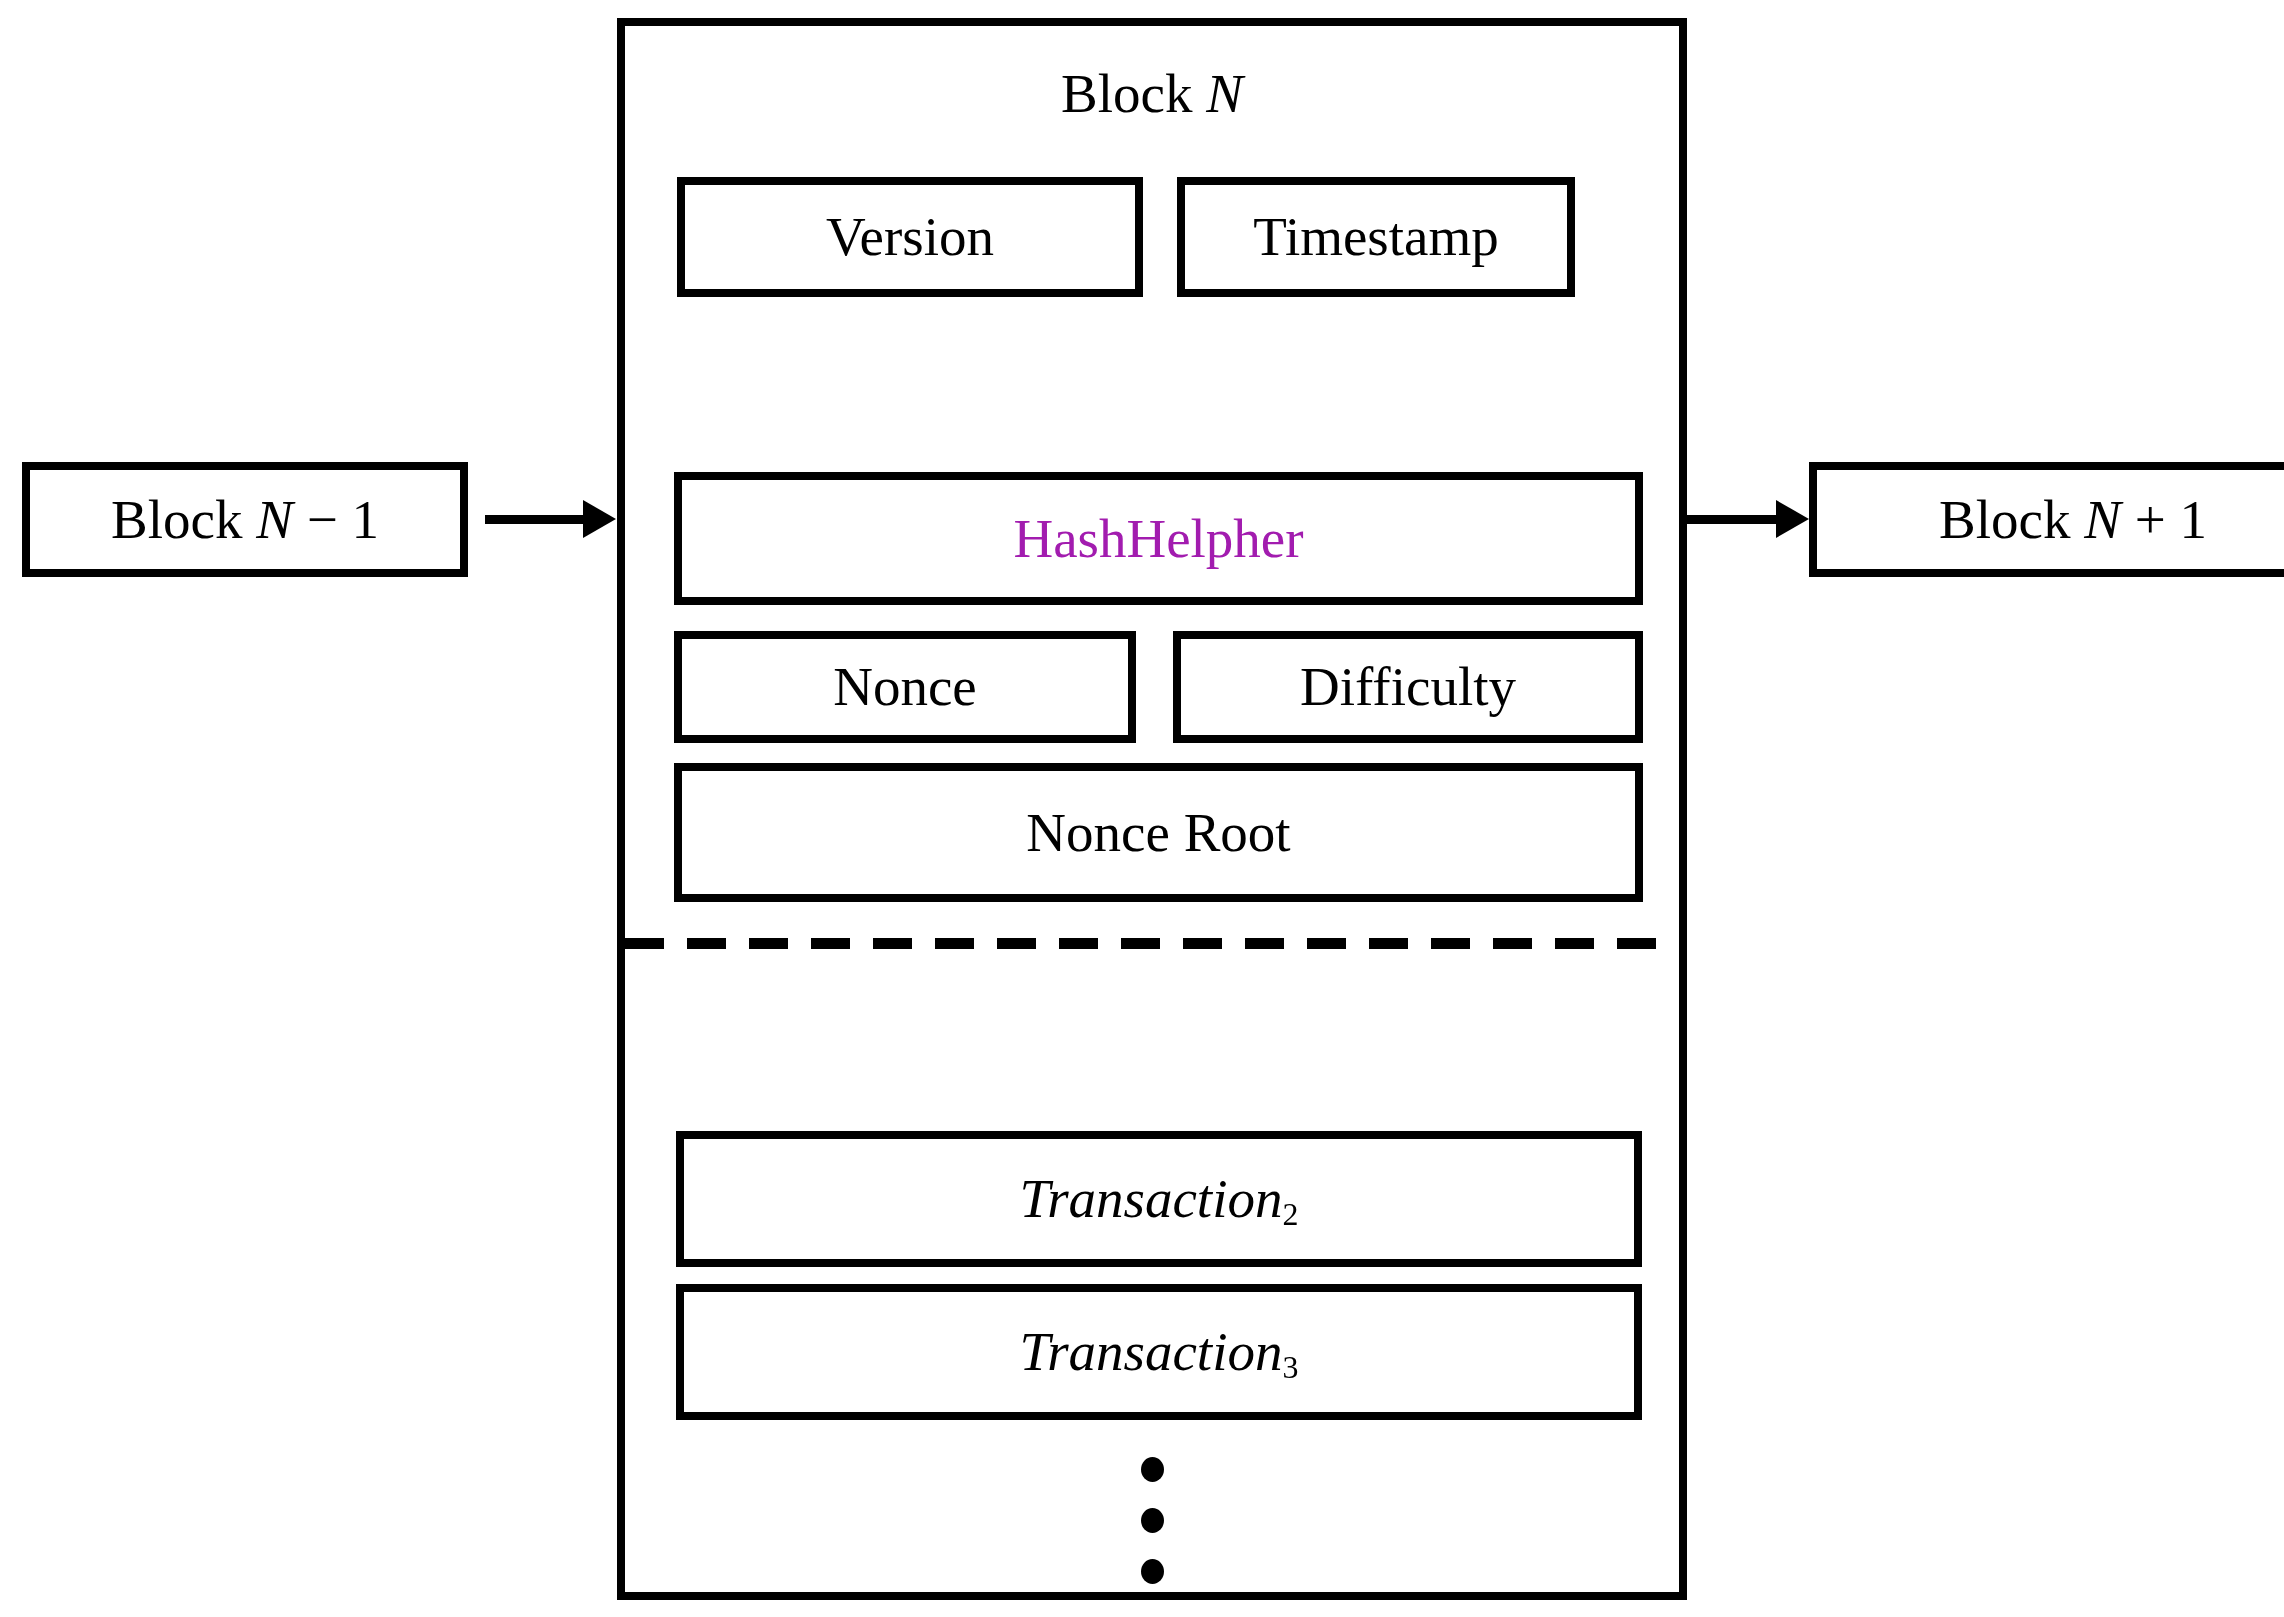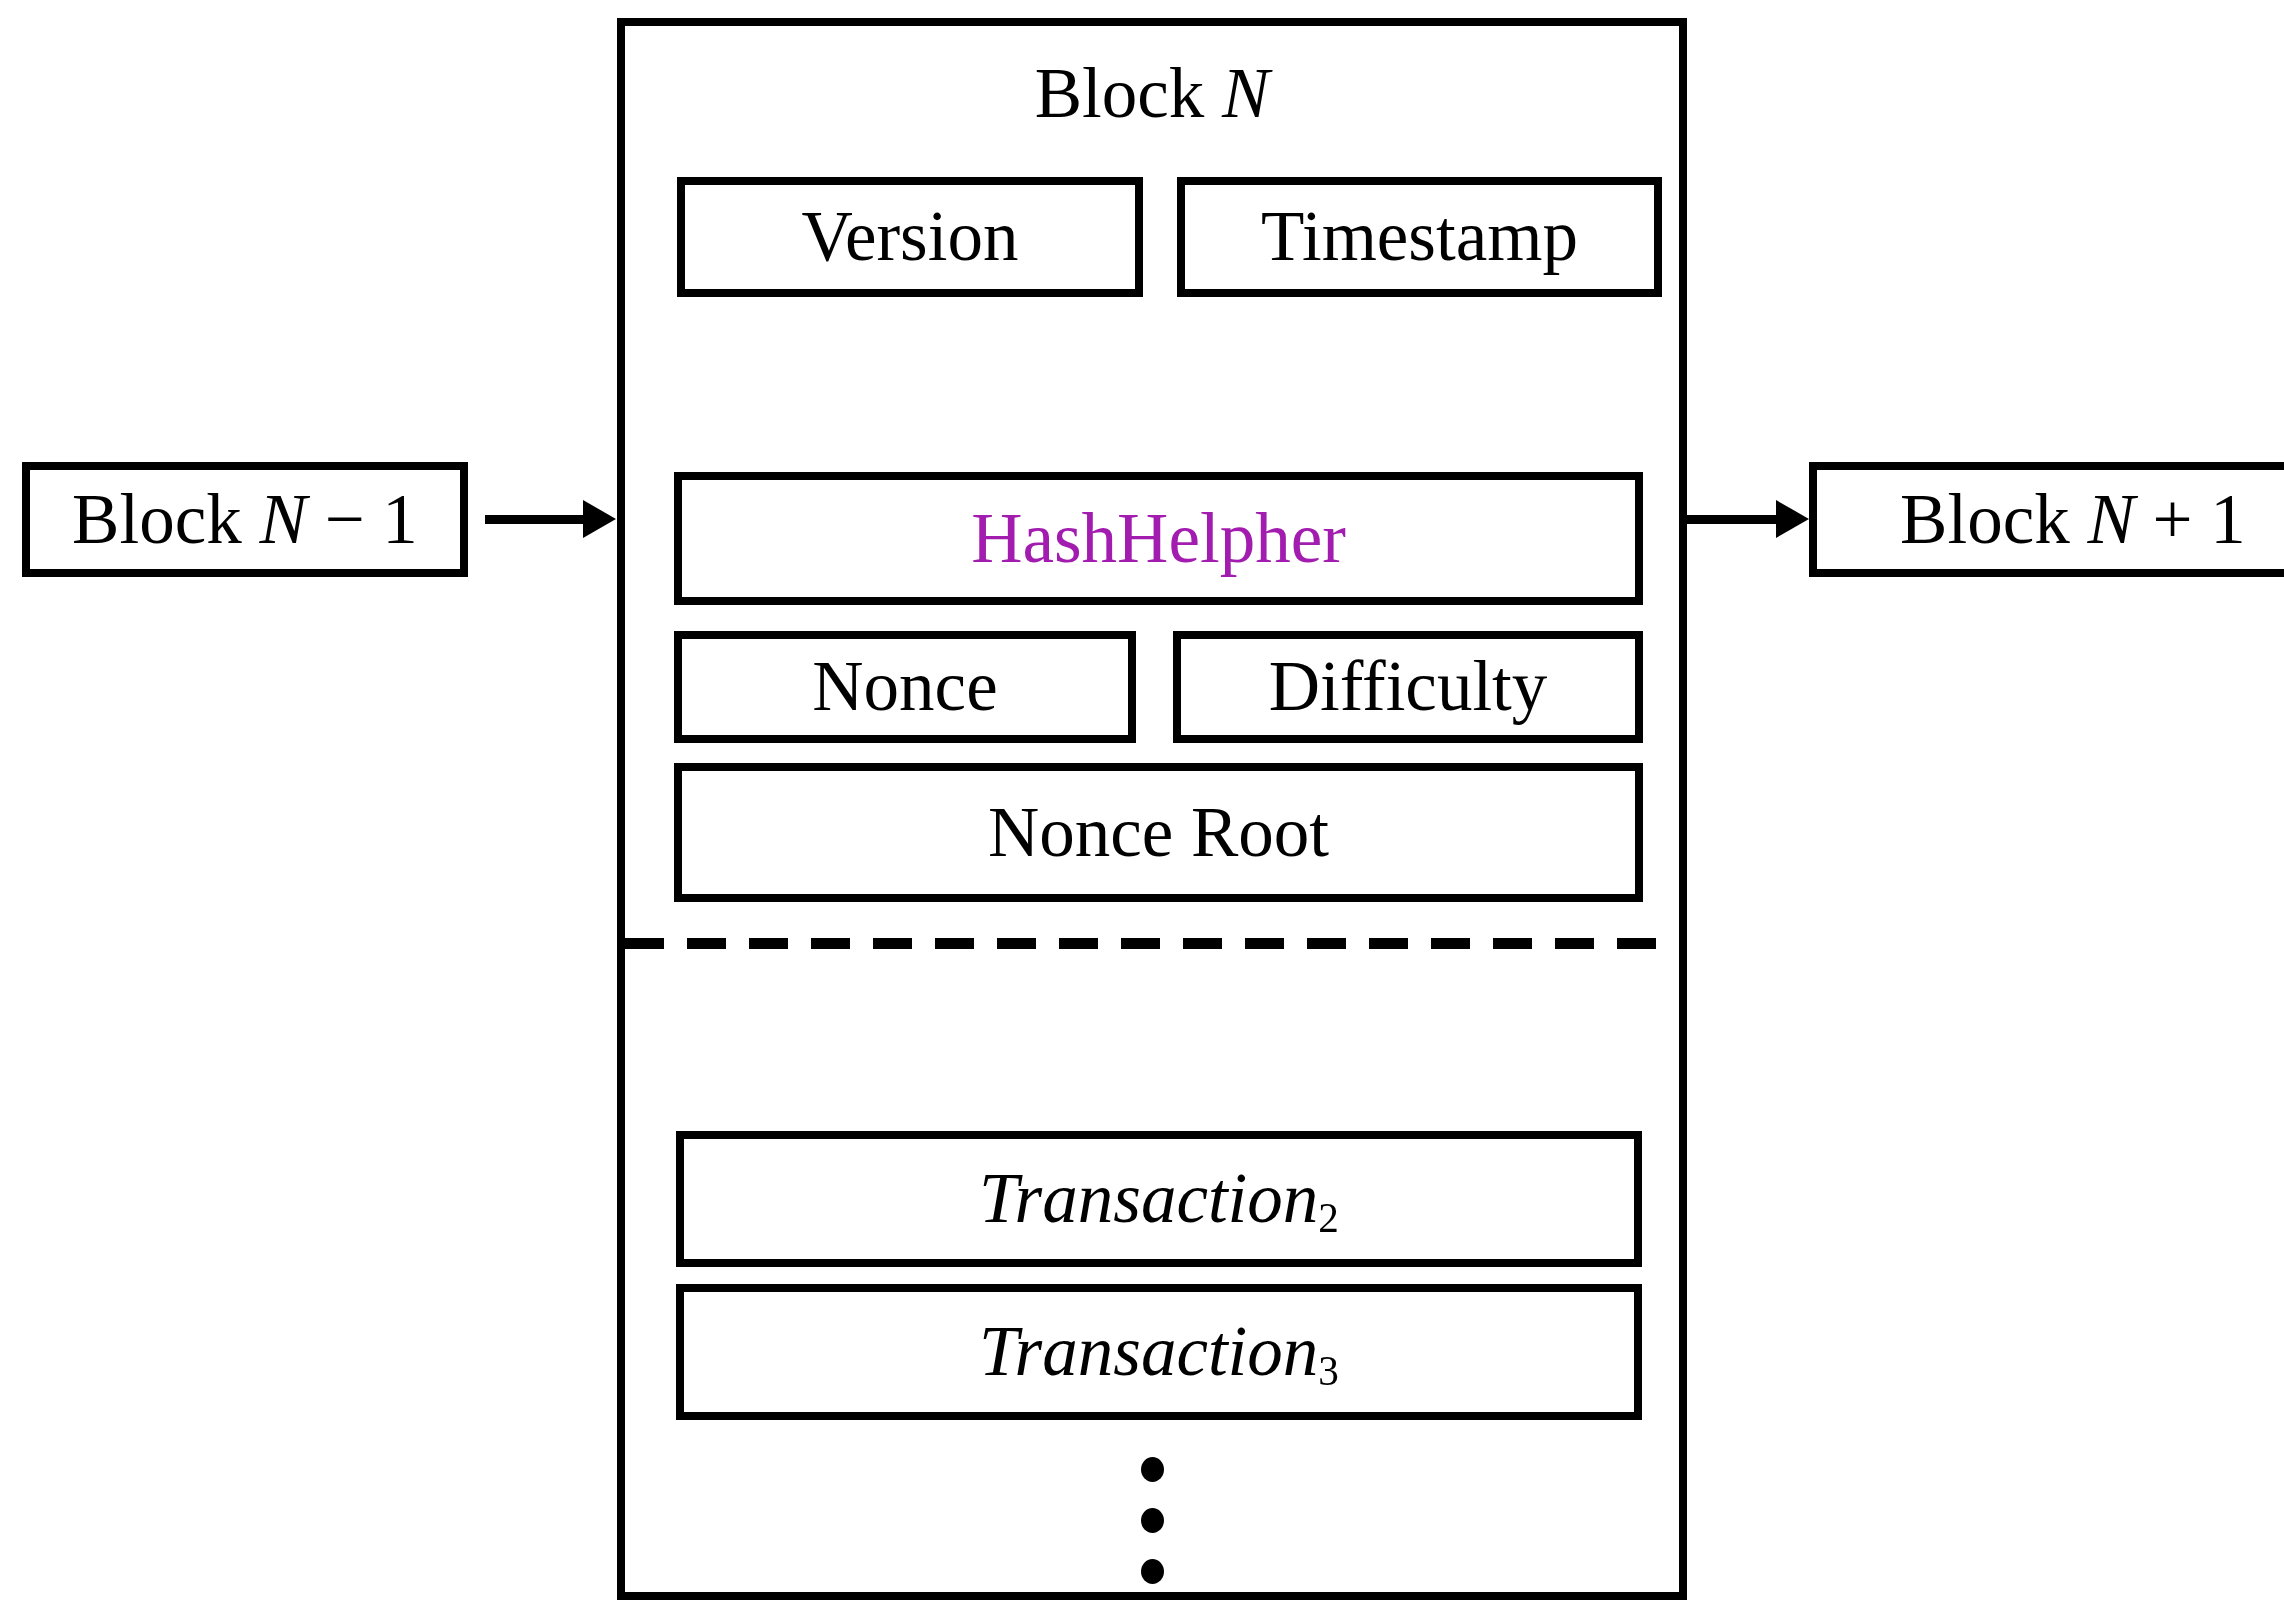--- a/index.html
+++ b/index.html
@@ -19,21 +19,21 @@
   .box {
     position: absolute;
     box-sizing: border-box;
     border: 8.7px solid #000000;
     background: #ffffff;
     display: flex;
     align-items: center;
     justify-content: center;
   }
   .label {
-    font-size: 71px;
+    font-size: 55px;
     line-height: 1;
     white-space: pre;
     text-align: center;
   }
   .var { font-style: italic; }
   .highlight { color: #a21caf; }
   .tx-label { font-style: italic; }
   .tx-sub {
     font-style: normal;
     font-size: 0.58em;
@@ -108,21 +108,21 @@
 
   <div class="outer">
 
     <div class="title-row">
       <span class="label"><span>Block </span><span class="var">N</span></span>
     </div>
 
     <div class="box" style="left:52px; top:151px; width:466px; height:120px;">
       <span class="label">Version</span>
     </div>
-    <div class="box" style="left:552px; top:151px; width:485px; height:120px;">
+    <div class="box" style="left:552px; top:151px; width:398px; height:120px;">
       <span class="label">Timestamp</span>
     </div>
 
 
     <div class="box" style="left:49px; top:446px; width:969px; height:133px;">
       <span class="label highlight">HashHelpher</span>
     </div>
 
     <div class="box" style="left:49px; top:605px; width:462px; height:112px;">
       <span class="label">Nonce</span>

